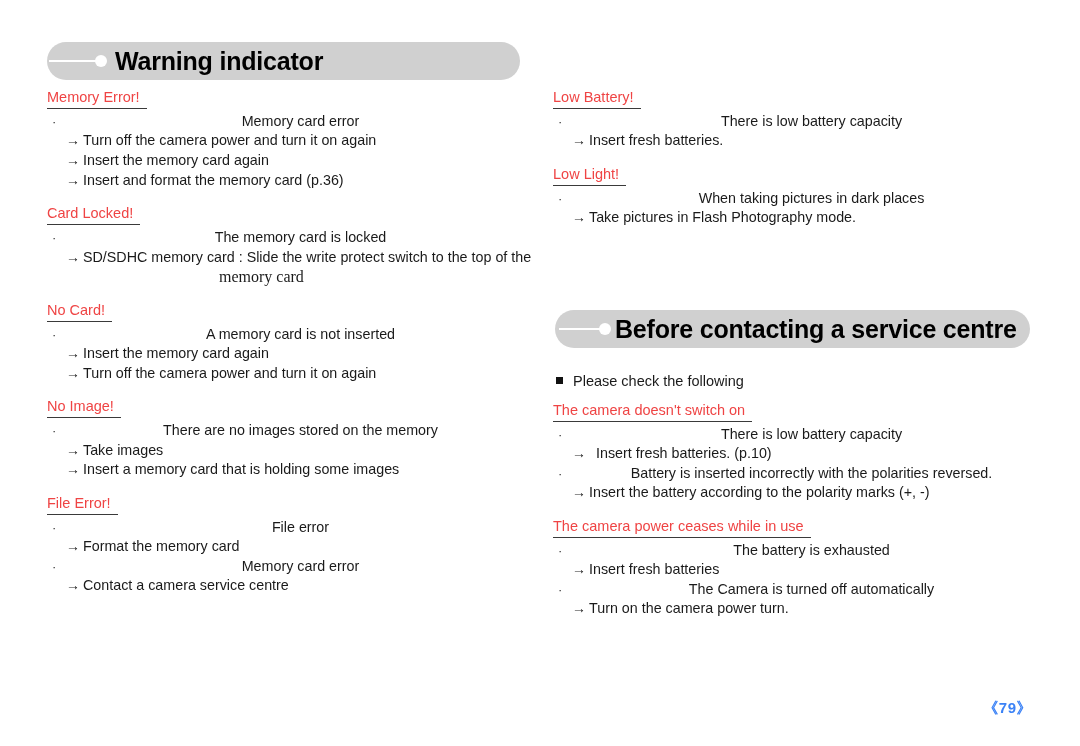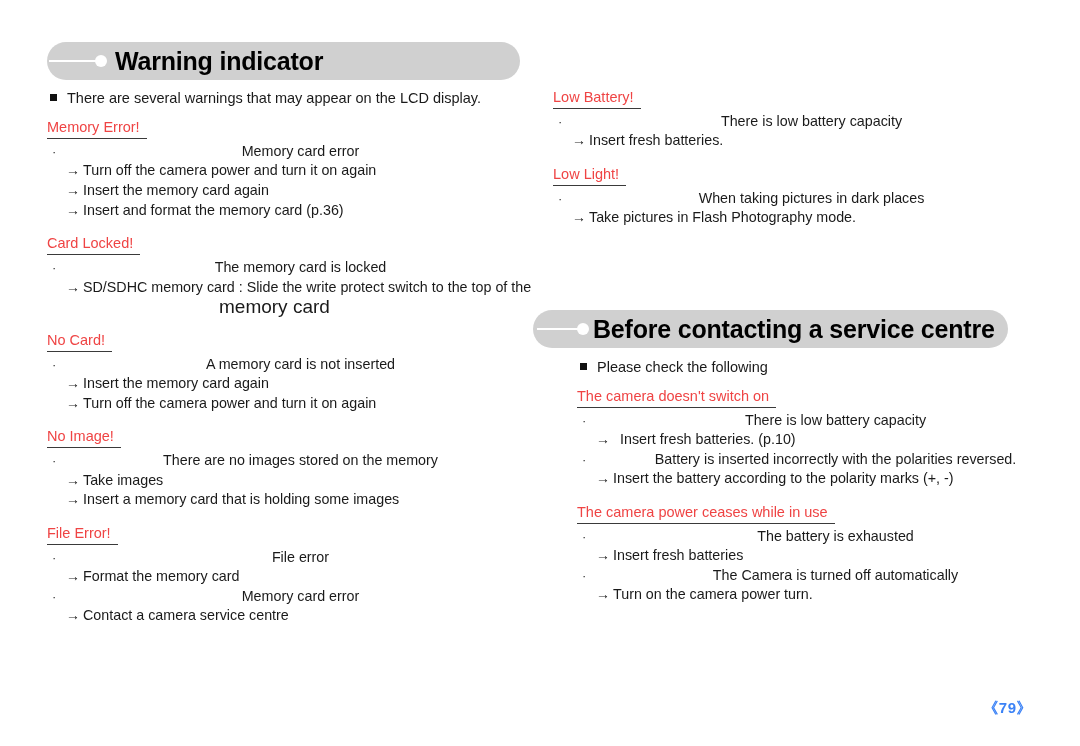--- a/index.html
+++ b/index.html
@@ -56,29 +56,29 @@
   }
   .banner-title {
     font-size: 25px;
     font-weight: bold;
     color: #000000;
     letter-spacing: -0.2px;
     white-space: nowrap;
   }
 
   #banner-warning { left: 47px; top: 42px; width: 473px; }
-  #banner-service { left: 533px; top: 310px; width: 475px; }
+  #banner-service { left: 555px; top: 310px; width: 475px; }
   #banner-service .banner-deco { width: 60px; }
   #banner-service .banner-deco .rule { left: 4px; width: 46px; }
   #banner-service .banner-deco .dot { left: 44px; }
 
   
   .col-left  { position: absolute; left: 47px;  top: 88px;  width: 490px; }
   .col-right { position: absolute; left: 553px; top: 88px;  width: 500px; }
-  .col-right-lower { position: absolute; left: 553px; top: 357px; width: 500px; margin-left: 24px; }
+  .col-right-lower { position: absolute; left: 553px; top: 371px; width: 500px; }
 
   
   .lead {
     display: flex;
     align-items: baseline;
     font-size: 14.5px;
     line-height: 20px;
     margin-bottom: 10px;
   }
   .lead .sq {
@@ -134,22 +134,23 @@
     width: 17px;
     font-size: 14px;
     line-height: 19.6px;
     color: #222;
   }
   .sub.wide-gap .arrow { width: 24px; }
   .sub .stext { flex: 1 1 auto; }
 
   .cont-center {
     padding-left: 172px;
-    font-size: 19px;
+    font-size: 16px;
     line-height: 19.6px;
+    font-family: Liberation Serif, serif;
   }
 
   
   .pageno {
     position: absolute;
     right: 48px;
     bottom: 28px;
     font-size: 15px;
     font-weight: bold;
     color: #3b82f6;
@@ -172,24 +173,20 @@
   <div class="banner" id="banner-service">
     <div class="banner-deco">
       <div class="rule"></div>
       <div class="dot"></div>
     </div>
     <div class="banner-title">Before contacting a service centre</div>
   </div>
 
   <div class="col-left">
 
-    <div class="lead">
-      <span class="sq"></span>
-      <span>There are several warnings that may appear on the LCD display.</span>
-    </div>
 
     <div class="group">
       <div class="group-title">Memory Error!</div>
       <div class="item">
         <span class="mdot">·</span>
         <span class="itext">Memory card error</span>
       </div>
       <div class="sub">
         <span class="arrow">→</span>
         <span class="stext">Turn off the camera power and turn it on again</span>

